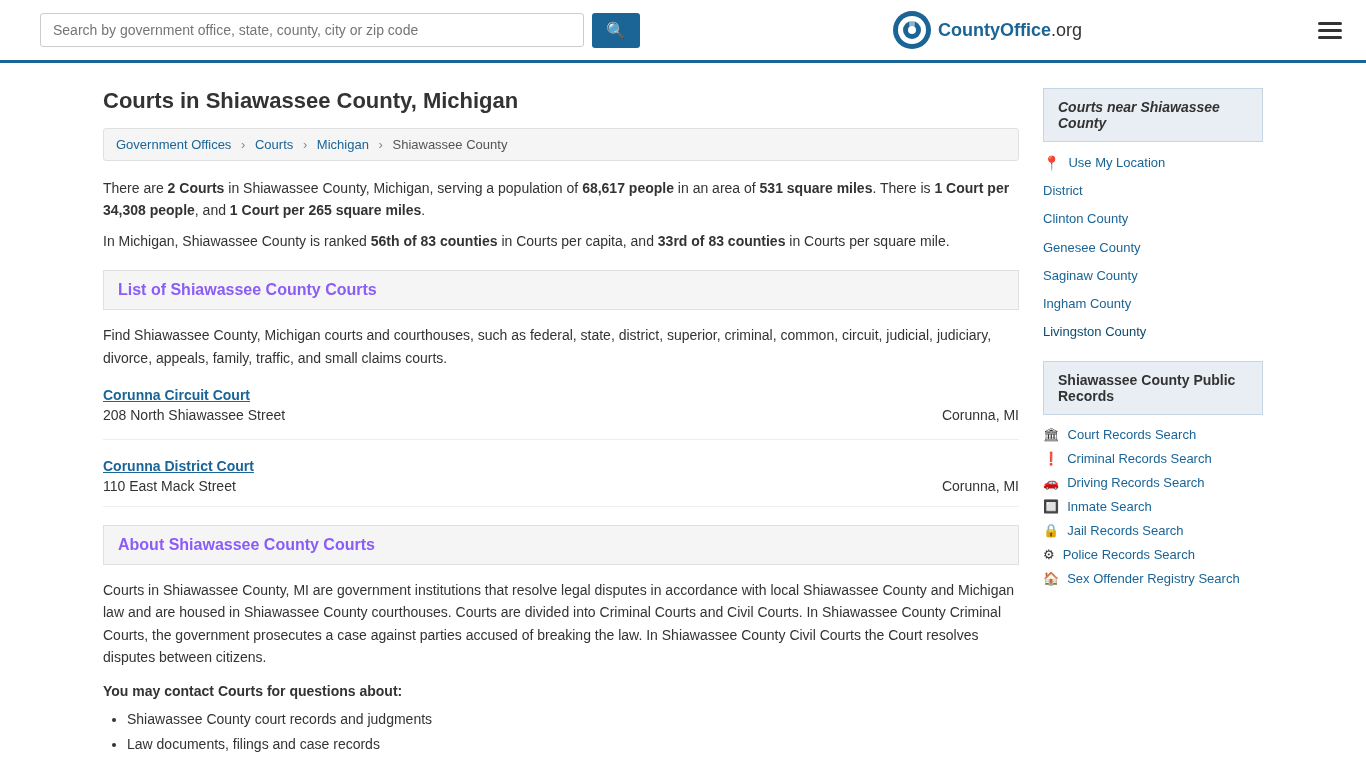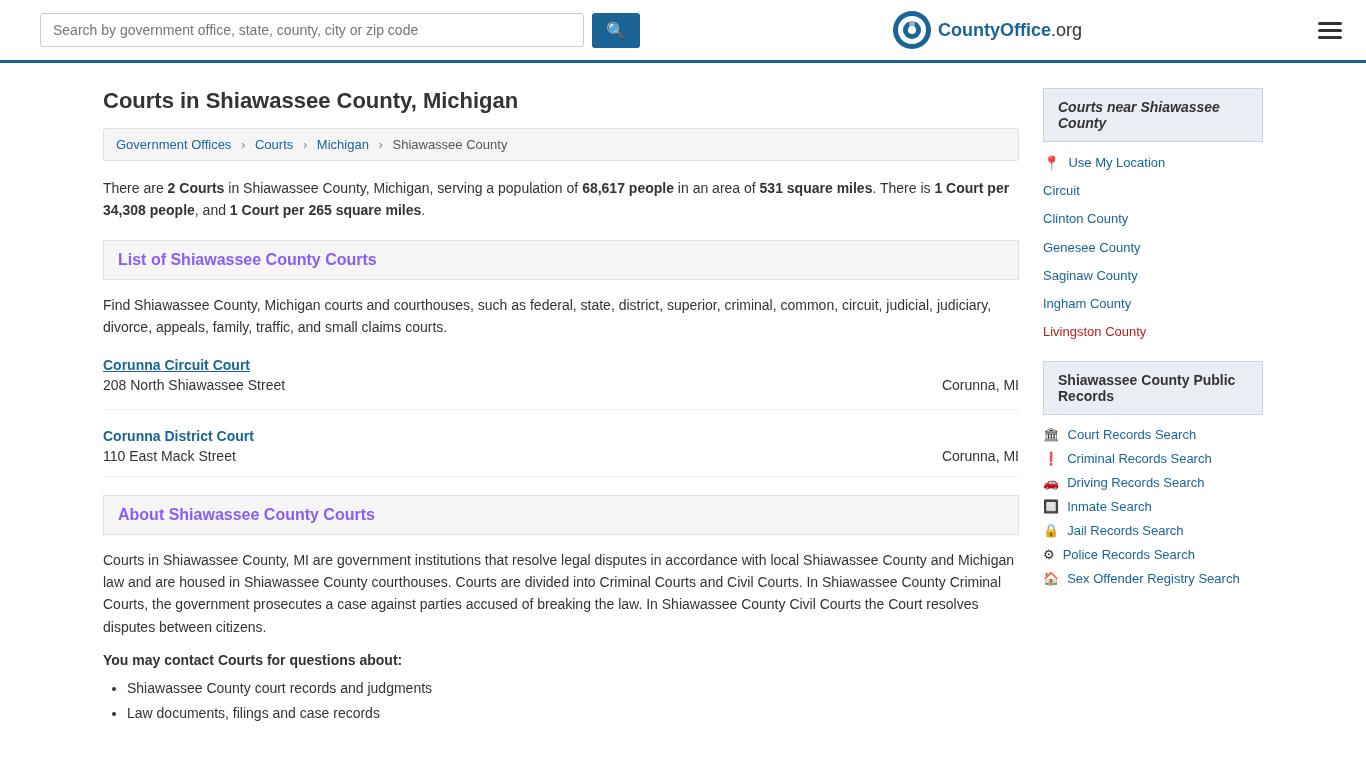--- a/index.html
+++ b/index.html
@@ -250,38 +250,41 @@
       <span style="margin:0 6px;color:#888;">›</span>
       <a href="#" style="color:#1a6496;text-decoration:none;">Michigan</a>
       <span style="margin:0 6px;color:#888;">›</span>
       <span>Shiawassee County</span>
     </div>
 
     <div id="summary-text" style="margin-bottom:18px;line-height:1.6;font-size:14px;">
       <p style="margin-bottom:8px;">
         There are <strong>2 Courts</strong> in Shiawassee County, Michigan, serving a population of <strong>68,617 people</strong> in an area of <strong>531 square miles</strong>. There is <strong>1 Court per 34,308 people</strong>, and <strong>1 Court per 265 square miles</strong>.
       </p>
+      <p>
+        In Michigan, Shiawassee County is ranked <strong>56th of 83 counties</strong> in Courts per capita, and <strong>33rd of 83 counties</strong> in Courts per square mile.
+      </p>
     </div>
 
     <div class="section-header">
       <h2>List of Shiawassee County Courts</h2>
     </div>
 
     <p class="section-desc" style="margin-bottom:18px;line-height:1.6;font-size:14px;">Find Shiawassee County, Michigan courts and courthouses, such as federal, state, district, superior, criminal, common, circuit, judicial, judiciary, divorce, appeals, family, traffic, and small claims courts.</p>
 
     <div class="court-entry">
       <div style="font-weight:bold;color:#1a6496;text-decoration:underline;cursor:pointer;font-size:14px;">Corunna Circuit Court</div>
       <div class="court-address-row" style="display:flex;justify-content:space-between;font-size:14px;color:#333;margin-top:4px;padding-bottom:16px;border-bottom:1px solid #eee;">
         <span>208 North Shiawassee Street</span>
         <span>Corunna, MI</span>
       </div>
     </div>
 
     <div class="court-entry">
-      <div style="font-weight:bold;color:#1a6496;cursor:pointer;font-size:14px;">Corunna District Court</div>
+      <div style="font-weight:bold;color:#1a6496;text-decoration:underline;cursor:pointer;font-size:14px;">Corunna District Court</div>
       <div class="court-address-row" style="display:flex;justify-content:space-between;font-size:14px;color:#333;margin-top:4px;padding-bottom:12px;border-bottom:1px solid #eee;">
         <span>110 East Mack Street</span>
         <span>Corunna, MI</span>
       </div>
     </div>
 
     <div id="about-section" style="margin-top:10px;">
       <div class="section-header">
         <h2>About Shiawassee County Courts</h2>
       </div>
@@ -300,36 +303,36 @@
     <div class="sidebar-section-header" style="background:#e8eef3;border:1px solid #c5d5e3;padding:10px 14px;margin-bottom:12px;">
       <h3 style="font-size:14px;font-weight:bold;color:#333;font-style:italic;">Courts near Shiawassee County</h3>
     </div>
 
     <ul class="sidebar-links" style="list-style:none;padding:0;margin-bottom:20px;">
       <li style="margin-bottom:10px;display:flex;align-items:flex-start;gap:8px;">
         <span style="color:#c0392b;font-size:14px;flex-shrink:0;margin-top:1px;">📍</span>
         <a href="#" style="color:#1a6496;text-decoration:none;font-size:13px;">Use My Location</a>
       </li>
       <li style="margin-bottom:10px;">
-        <a href="#" style="color:#1a6496;text-decoration:none;font-size:13px;">Circuit</a>
+        <a href="#" style="color:#1a6496;text-decoration:none;font-size:13px;">District</a>
       </li>
       <li style="margin-bottom:10px;">
         <a href="#" style="color:#1a6496;text-decoration:none;font-size:13px;">Clinton County</a>
       </li>
       <li style="margin-bottom:10px;">
         <a href="#" style="color:#1a6496;text-decoration:none;font-size:13px;">Genesee County</a>
       </li>
       <li style="margin-bottom:10px;">
         <a href="#" style="color:#1a6496;text-decoration:none;font-size:13px;">Saginaw County</a>
       </li>
       <li style="margin-bottom:10px;">
         <a href="#" style="color:#1a6496;text-decoration:none;font-size:13px;">Ingham County</a>
       </li>
       <li style="margin-bottom:10px;">
-        <a href="#" style="color:#b91c1c;text-decoration:none;font-size:13px;">Livingston County</a>
+        <a href="#" style="color:#0c4a6e;text-decoration:none;font-size:13px;">Livingston County</a>
       </li>
     </ul>
 
     <div class="sidebar-section-header" style="background:#e8eef3;border:1px solid #c5d5e3;padding:10px 14px;margin-bottom:12px;">
       <h3 style="font-size:14px;font-weight:bold;color:#333;">Shiawassee County Public Records</h3>
     </div>
 
     <ul class="public-records-links" style="list-style:none;padding:0;margin-bottom:10px;">
       <li style="margin-bottom:9px;display:flex;align-items:flex-start;gap:8px;">
         <span style="font-size:13px;flex-shrink:0;">🏛</span>

